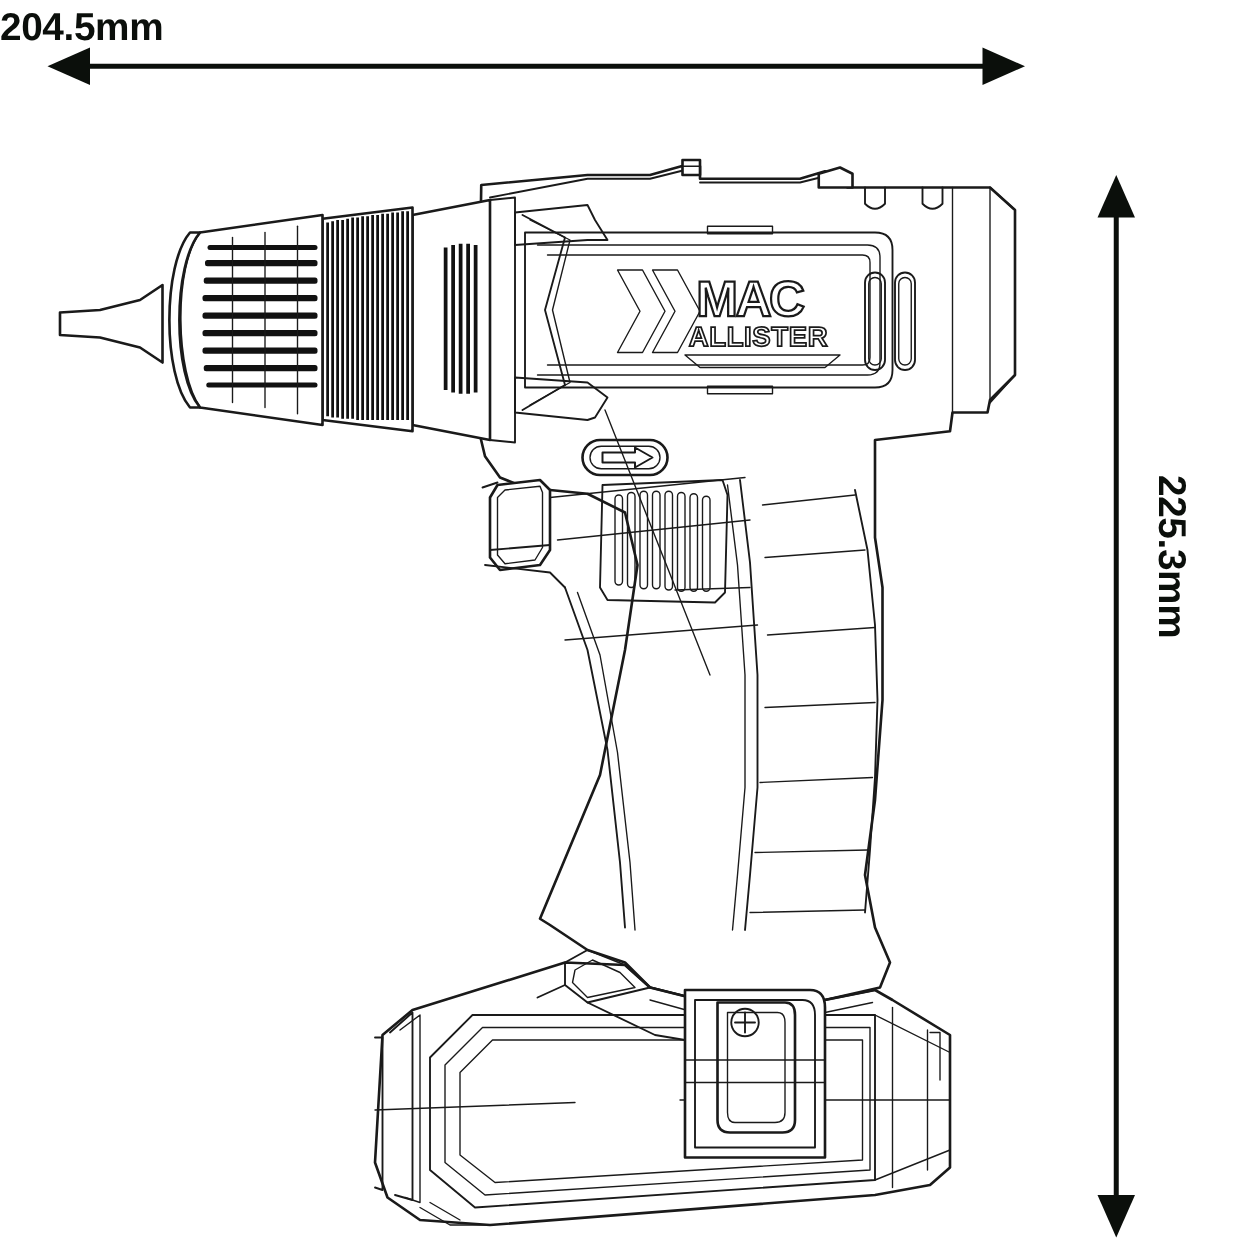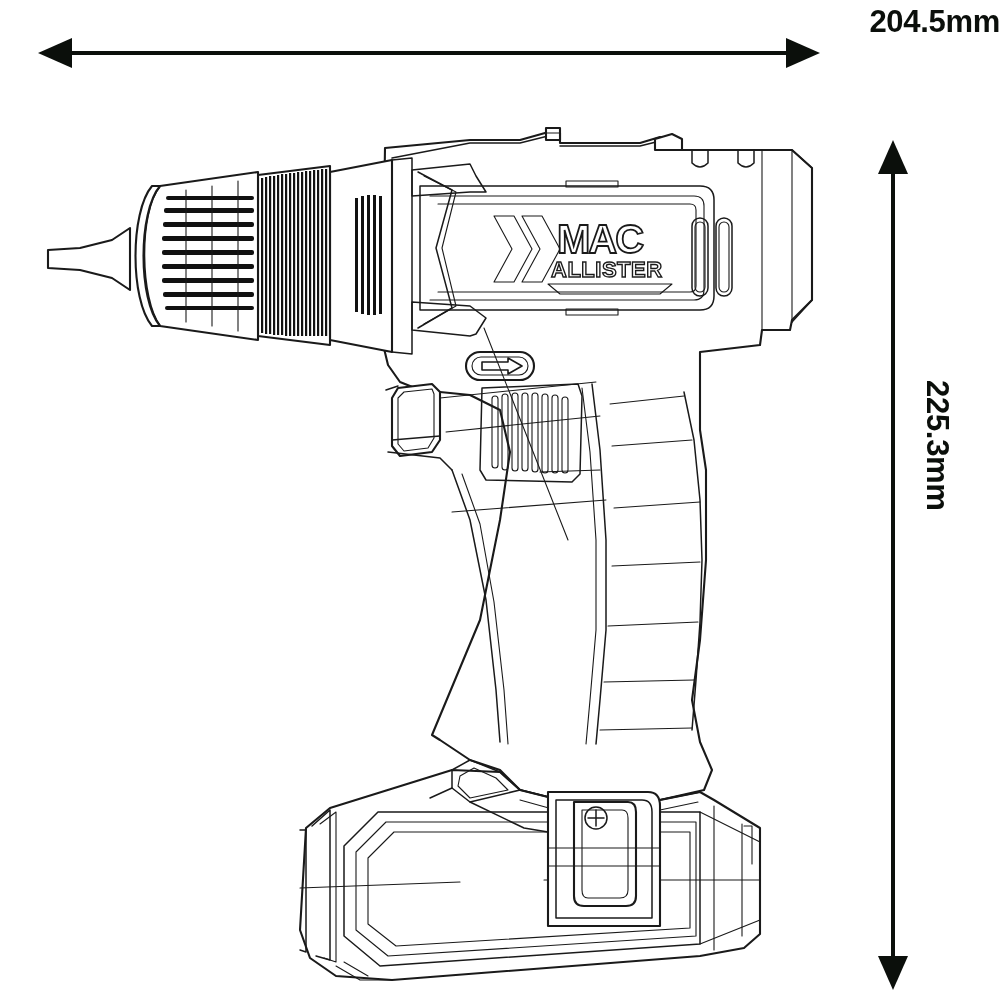--- a/index.html
+++ b/index.html
@@ -32,21 +32,21 @@
     font-weight: bold;
     font-size: 31px;
     letter-spacing: -0.3px;
     color: #0b0f0b;
     white-space: nowrap;
   }
   #width-label {
     left: 0;
     top: 4px;
     width: 1000px;
-    text-align: right;
+    text-align: left;
   }
   #height-label {
     left: 855px;
     top: 440px;
     width: 240px;
     text-align: left;
     transform: rotate(90deg);
     transform-origin: 80px 20px;
   }
 </style>

